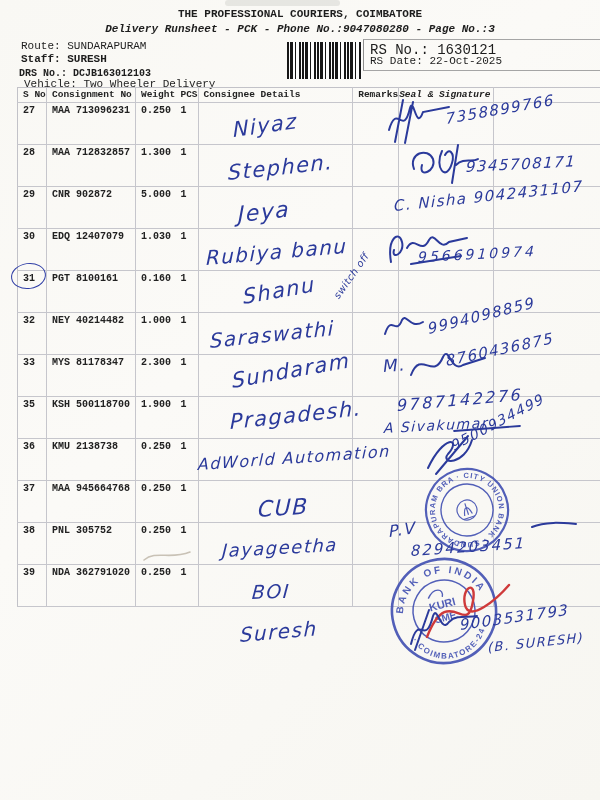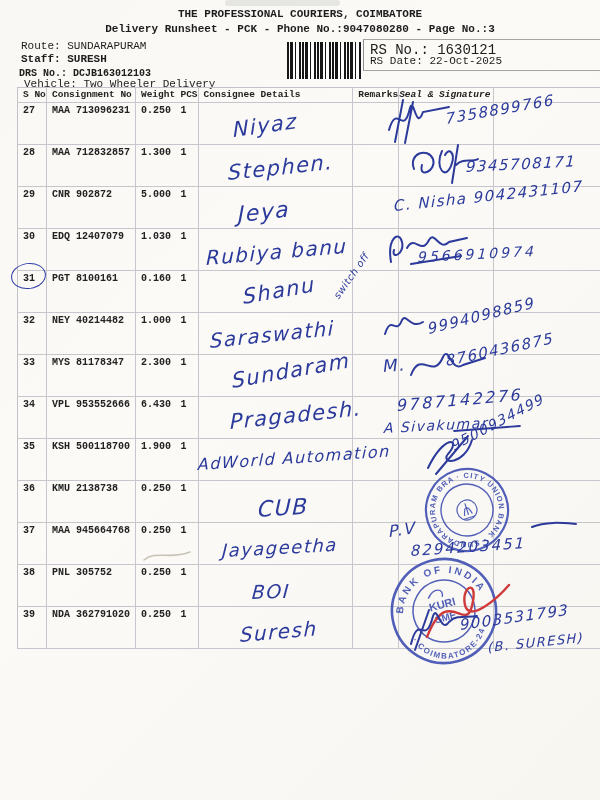--- a/index.html
+++ b/index.html
@@ -51,21 +51,21 @@
   .stamp { position:absolute; opacity:.88; }
 </style>
 </head>
 <body>
 
 <div class="page">
 
   <div class="smudge" style="left:225px; top:0; width:115px; height:6px;"></div>
 
   <div class="print center b" style="top:8px; font-size:11px;">THE PROFESSIONAL COURIERS, COIMBATORE</div>
-  <div class="print center b" style="top:23px; font-size:11px;">Delivery Runsheet - PCK - Phone No.:9047080280 - Page No.:3</div>
+  <div class="print center b" style="top:23px; font-size:11px;font-style:italic;">Delivery Runsheet - PCK - Phone No.:9047080280 - Page No.:3</div>
 
   <div class="print" style="left:21px; top:40px; font-size:11px;"><span>Route:</span>&nbsp;<span>SUNDARAPURAM</span></div>
   <div class="print b" style="left:21px; top:53px; font-size:11px;"><span>Staff:</span>&nbsp;<span>SURESH</span></div>
   <div class="print b" style="left:19px; top:68px; font-size:10px;"><span>DRS No.:</span>&nbsp;<span>DCJB163012103</span></div>
   <div class="print" style="left:24px; top:78px; font-size:11px;"><span>Vehicle:</span>&nbsp;<span>Two Wheeler Delivery</span></div>
 
   <div class="barcode"></div>
 
   <div class="rsbox">
     <div class="print" style="left:6px; top:2px; font-size:14px;"><span>RS No.:</span>&nbsp;<span>1630121</span></div>
@@ -158,30 +158,20 @@
           <td>33</td>
           <td>MYS 81178347</td>
           <td class="no-r">2.300</td>
           <td>1</td>
           <td></td>
           <td></td>
           <td></td>
           <td class="no-r"></td>
         </tr>
     <tr class="r">
-          <td>34</td>
-          <td>VPL 953552666</td>
-          <td class="no-r">6.430</td>
-          <td>1</td>
-          <td></td>
-          <td></td>
-          <td></td>
-          <td class="no-r"></td>
-        </tr>
-    <tr class="r">
           <td>35</td>
           <td>KSH 500118700</td>
           <td class="no-r">1.900</td>
           <td>1</td>
           <td></td>
           <td></td>
           <td></td>
           <td class="no-r"></td>
         </tr>
     <tr class="r">

